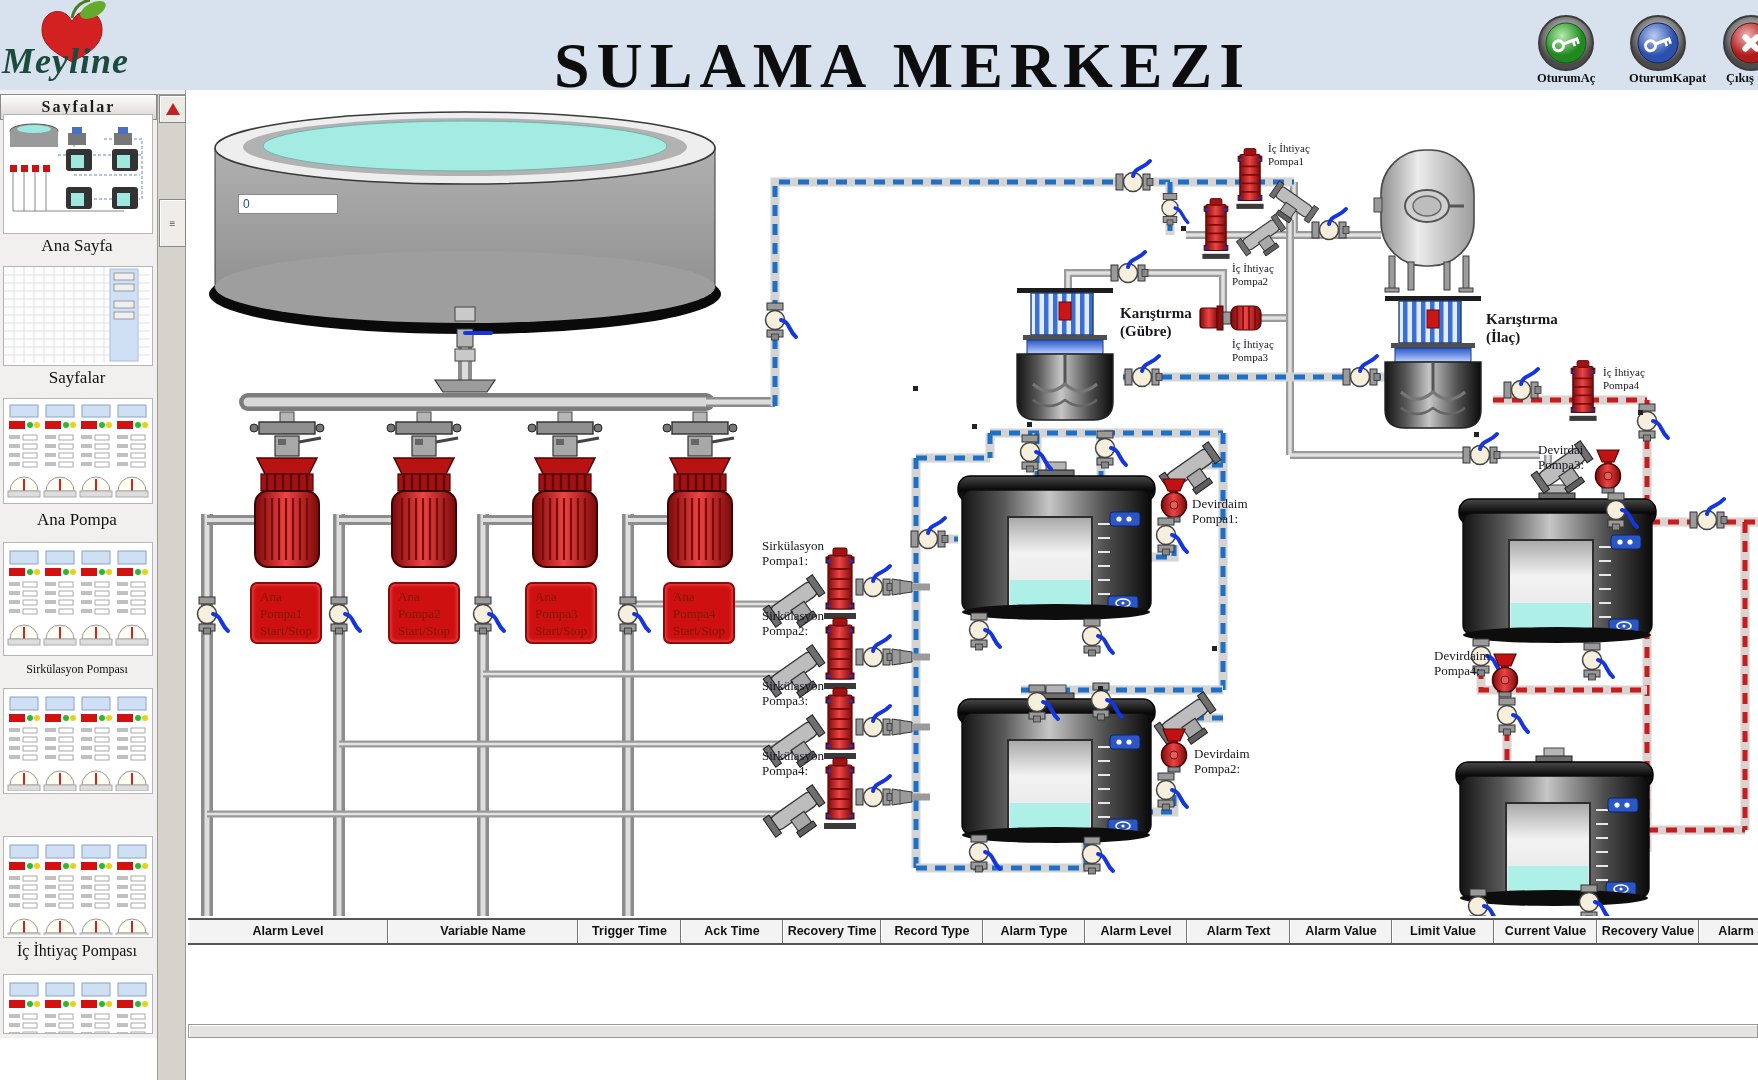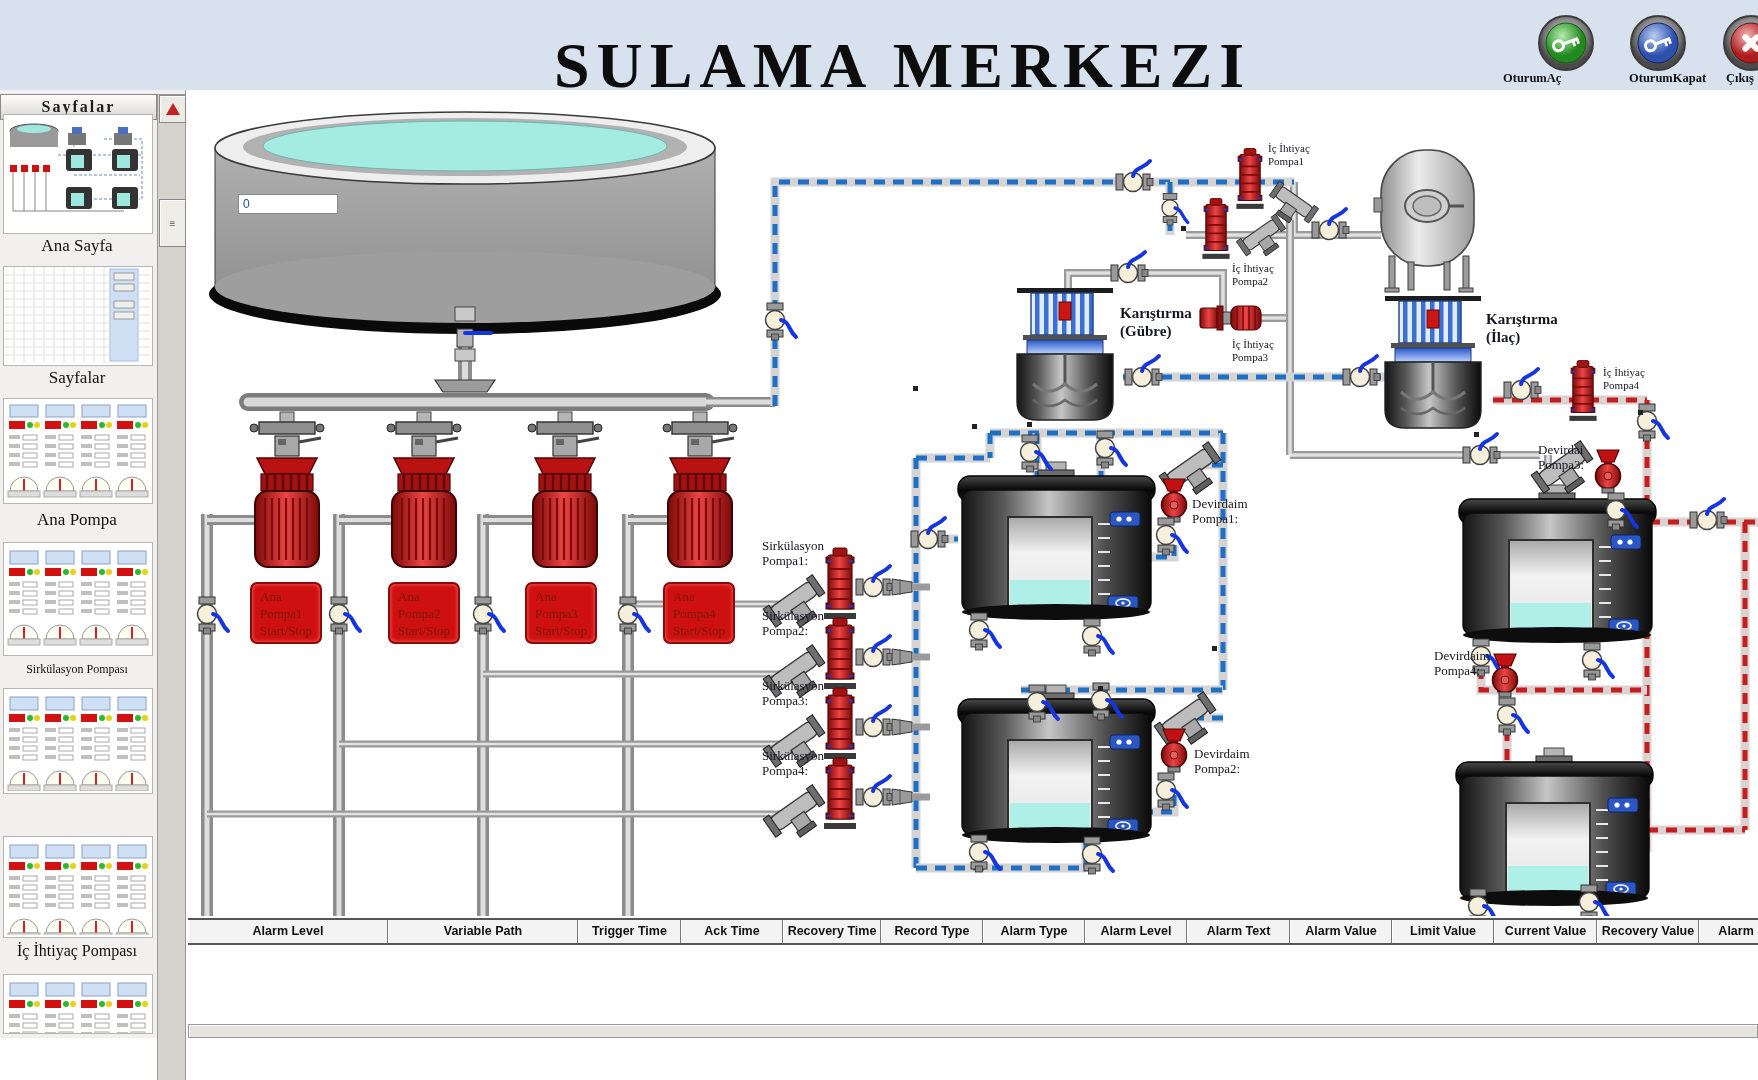--- a/index.html
+++ b/index.html
@@ -60,20 +60,28 @@
   #statusbar{position:absolute;left:0;top:1038px;width:1758px;height:42px;background:#d8e2ee;border-top:1px solid #aab4c4;}
   .sb-text{position:absolute;top:9px;font-weight:bold;font-size:19px;color:#101010;white-space:nowrap;}
   .sb-div{position:absolute;top:4px;width:1px;height:34px;background:#c2cddd;}
 </style>
 </head>
 <body>
 
 <div id="app">
 
   <div id="header">
+    <div id="logo">
+      <svg width="200" height="90">
+        <path d="M72,22 C66,6 42,8 42,30 C42,48 62,56 72,62 C82,56 102,48 102,30 C102,8 78,6 72,22 Z" fill="#d32121" stroke="#a51414" stroke-width="1"></path>
+        <path d="M72,18 C74,8 80,2 90,0" fill="none" stroke="#4c7a22" stroke-width="3"></path>
+        <ellipse cx="93" cy="10" rx="14" ry="7" transform="rotate(-28 93 10)" fill="#66aa2c"></ellipse>
+      </svg>
+      <div id="logo-script">Meyline</div>
+    </div>
     <div id="title">SULAMA MERKEZI</div>
 
     <svg width="0" height="0">
         <defs>
       <radialGradient id="rgRing" cx="50%" cy="40%">
             <stop offset="0%" stop-color="#efefef"></stop>
             <stop offset="80%" stop-color="#777"></stop>
             <stop offset="100%" stop-color="#4a4a4a"></stop>
           </radialGradient>
       <radialGradient id="rgGreen" cx="40%" cy="32%">
@@ -96,21 +104,21 @@
         <circle cx="29" cy="29" r="27" fill="url(#rgRing)" stroke="#3c3c3c" stroke-width="2"></circle>
         <circle cx="29" cy="29" r="20" fill="url(#rgGreen)" stroke="#145a14" stroke-width="1"></circle>
         <g transform="translate(29,29) rotate(-20)">
           <circle cx="-8" cy="0" r="5" fill="none" stroke="#fff" stroke-width="3"></circle>
           <rect x="-3" y="-1.6" width="16" height="3.2" fill="#fff"></rect>
           <rect x="6" y="1" width="2.6" height="5" fill="#fff"></rect>
           <rect x="10.4" y="1" width="2.6" height="4" fill="#fff"></rect>
         </g>
       </svg>
     </div>
-    <div class="hbtn-label" style="left:1503px;">
+    <div class="hbtn-label" style="left:1537px;">
       <span>Oturum</span><span>Aç</span>
     </div>
 
     <div class="hbtn" style="left:1629px;">
       <svg width="58" height="58">
         <circle cx="29" cy="29" r="27" fill="url(#rgRing)" stroke="#3c3c3c" stroke-width="2"></circle>
         <circle cx="29" cy="29" r="20" fill="url(#rgBlue)" stroke="#14235a" stroke-width="1"></circle>
         <g transform="translate(29,29) rotate(-20)">
           <circle cx="-8" cy="0" r="5" fill="none" stroke="#fff" stroke-width="3"></circle>
           <rect x="-3" y="-1.6" width="16" height="3.2" fill="#fff"></rect>
@@ -909,21 +917,21 @@
       </div>
     <div class="lbl lbl-lg" style="left:1300px;top:220px;">
       <span>Karıştırma</span>
         <span>(İlaç)</span>
       </div>
   </div>
 
   <div id="alarm-table">
     <div id="at-header">
       <div class="at-cell" style="width:200px;">Alarm Level</div>
-      <div class="at-cell" style="width:190px;">Variable Path</div>
+      <div class="at-cell" style="width:190px;">Variable Name</div>
       <div class="at-cell" style="width:103px;">Trigger Time</div>
       <div class="at-cell" style="width:102px;">Ack Time</div>
       <div class="at-cell" style="width:98px;">Recovery Time</div>
       <div class="at-cell" style="width:102px;">Record Type</div>
       <div class="at-cell" style="width:102px;">Alarm Type</div>
       <div class="at-cell" style="width:102px;">Alarm Level</div>
       <div class="at-cell" style="width:103px;">Alarm Text</div>
       <div class="at-cell" style="width:102px;">Alarm Value</div>
       <div class="at-cell" style="width:102px;">Limit Value</div>
       <div class="at-cell" style="width:103px;">Current Value</div>

